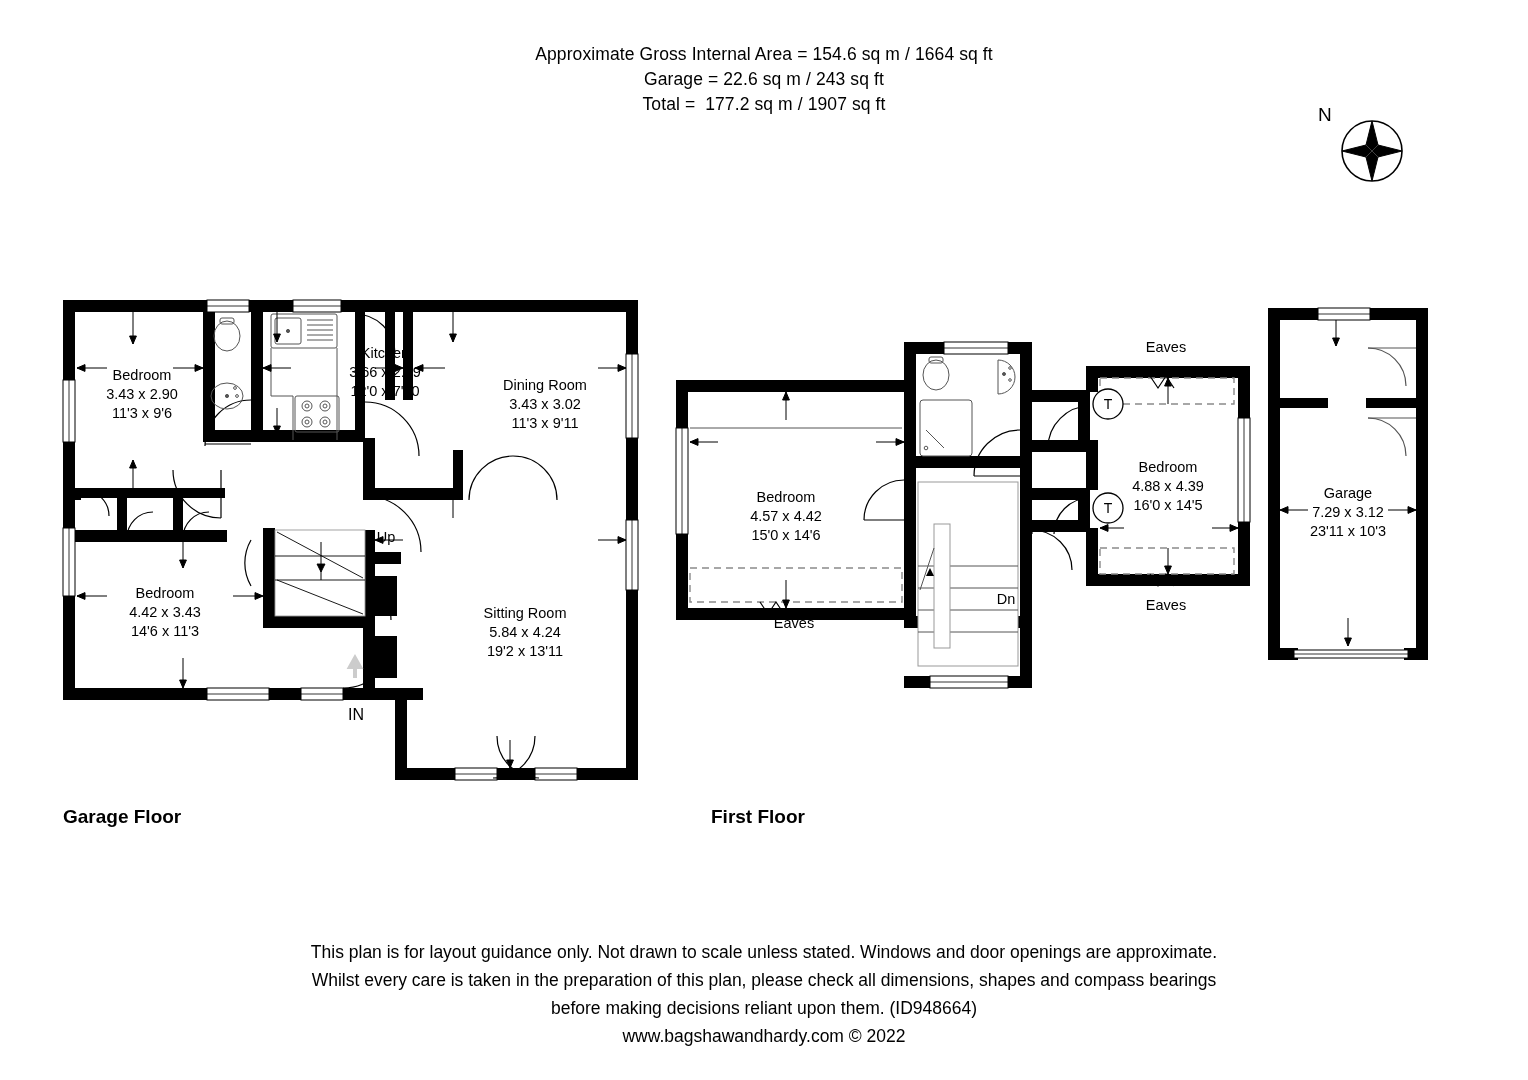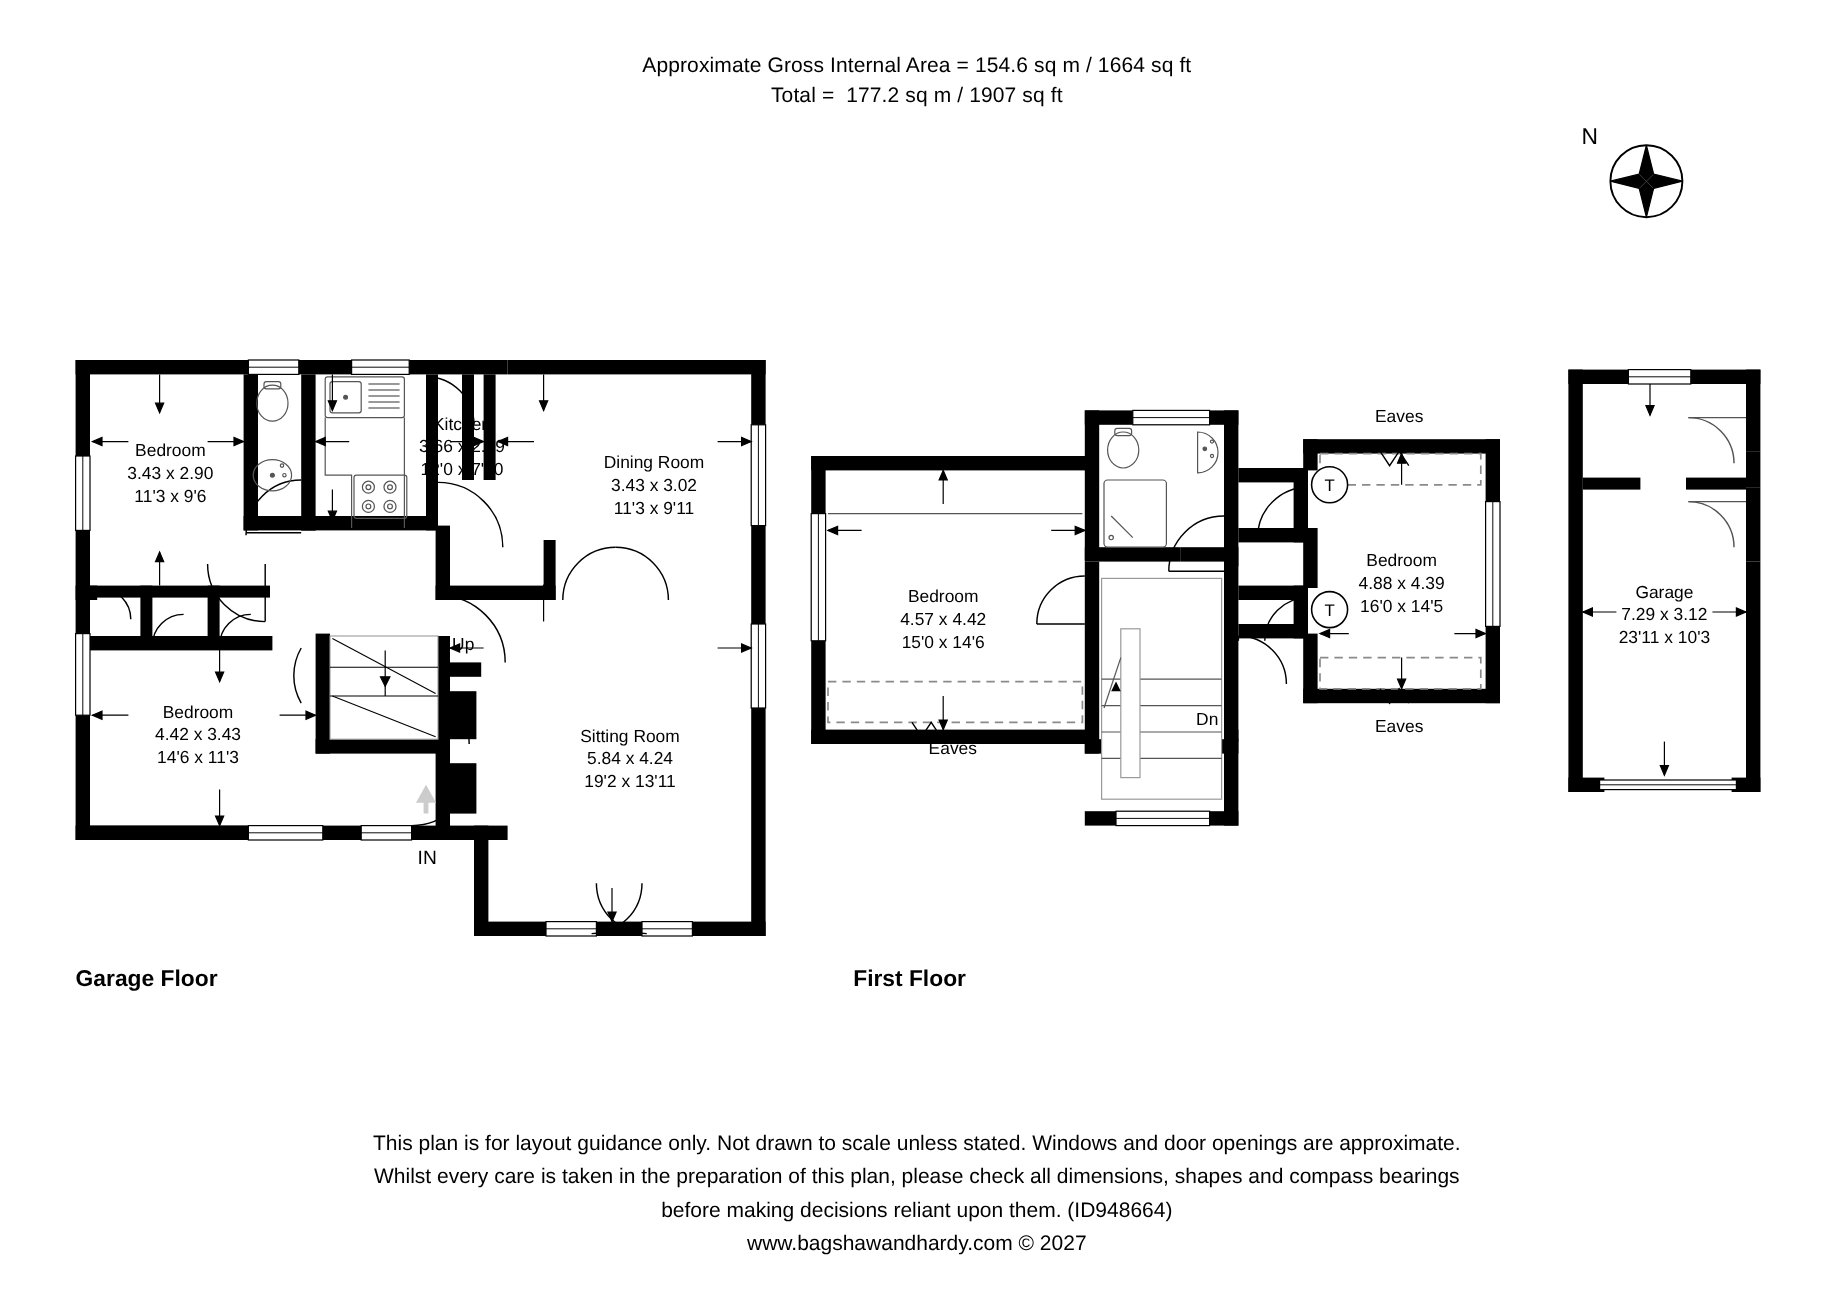--- a/index.html
+++ b/index.html
@@ -73,21 +73,21 @@
     font-size: 19px;
     line-height: 19px;
   }
 
   
   .plan {
     position: absolute;
   }
   #ground-plan { left: 55px;  top: 290px; }
   #first-plan  { left: 668px; top: 330px; }
-  #garage-plan { left: 1295px; top: 300px; }
+  #garage-plan { left: 1256px; top: 300px; }
 
   
   .floor-title {
     position: absolute;
     font-size: 19px;
     font-weight: bold;
     white-space: nowrap;
   }
   #ground-floor-title { left: 63px;  top: 806px; }
   #first-floor-title  { left: 679px; top: 806px; margin-left: 32px; }
@@ -121,20 +121,21 @@
   .rt { font-family: "Liberation Sans", sans-serif; font-size: 14.5px; text-anchor: middle; fill: #000; }
   .rt-t { font-family: "Liberation Sans", sans-serif; font-size: 14px; text-anchor: middle; fill: #000; }
 </style>
 </head>
 <body>
 
 <div class="page">
 
   <div id="header-block">
     <div class="hline">Approximate Gross Internal Area = 154.6 sq m / 1664 sq ft</div>
+    <div class="hline">Garage = 22.6 sq m / 243 sq ft</div>
     <div class="hline">Total =  177.2 sq m / 1907 sq ft</div>
   </div>
 
 
   <div id="compass">
     <span id="compass-n">N</span>
     <svg width="96" height="86" viewBox="0 0 96 86">
       <circle cx="56" cy="46" r="30" fill="#ffffff" stroke="#000000" stroke-width="1.6"></circle>
 
       <polygon points="56,16 62,40 56,46 50,40" fill="#000000"></polygon>
@@ -608,16 +609,16 @@
   </div>
 
   <div class="floor-title" id="ground-floor-title">Garage Floor</div>
   <div class="floor-title" id="first-floor-title">First Floor</div>
 
 
   <div id="footer">
     <div class="fline">This plan is for layout guidance only. Not drawn to scale unless stated. Windows and door openings are approximate.</div>
     <div class="fline">Whilst every care is taken in the preparation of this plan, please check all dimensions, shapes and compass bearings</div>
     <div class="fline">before making decisions reliant upon them. (ID948664)</div>
-    <div class="fline">www.bagshawandhardy.com © 2027</div>
+    <div class="fline">www.bagshawandhardy.com © 2022</div>
   </div>
 
 </div>
 
 </body></html>

